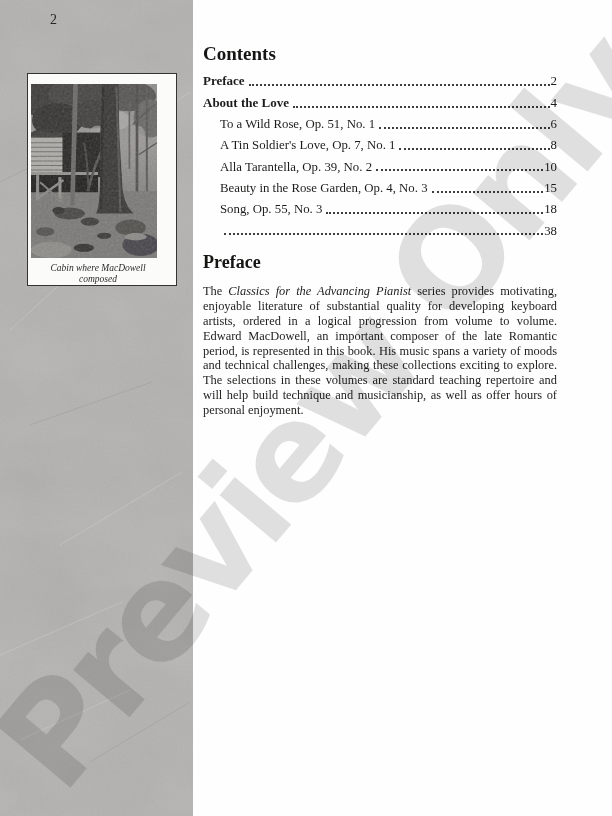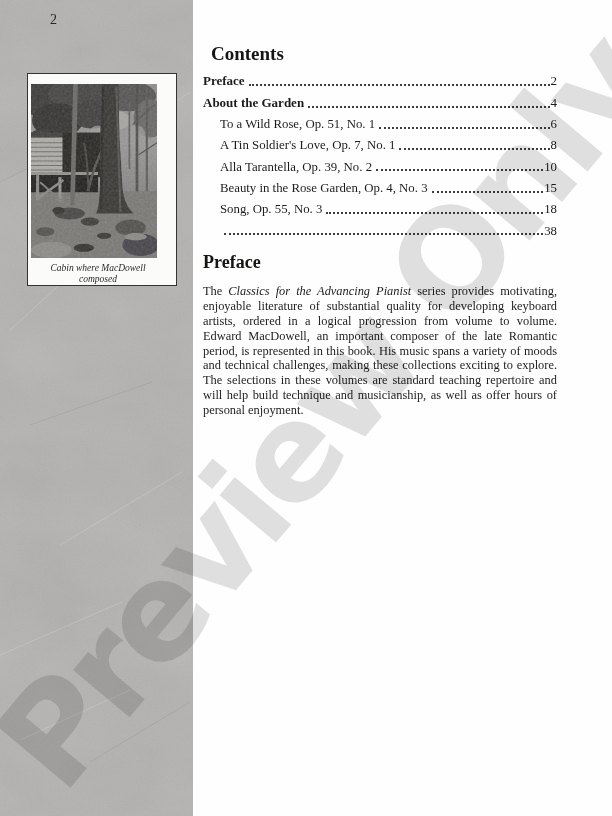--- a/index.html
+++ b/index.html
@@ -22,21 +22,21 @@
     background:#fbfbfa;border:1px solid #35332f;box-sizing:border-box;
     padding:10px 11px 0 3px;
   }
   .cabin-photo{display:block;width:126px;height:174px;}
   .photo-caption{
     margin-top:5px;text-align:center;font-style:italic;
     font-size:9.5px;line-height:1.2;color:#2c2b2a;
   }
   
   .content{position:absolute;left:203px;top:0;width:354px;}
-  .contents-title{margin:44px 0 0 8px;font-size:19px;line-height:19px;font-weight:700;color:#151514;}
+  .contents-title{margin:44px 0 0 0;font-size:19px;line-height:19px;font-weight:700;color:#151514;}
   .toc{margin-top:8px;}
   .toc-row{display:flex;align-items:flex-end;height:21.3px;font-size:13px;color:#1c1c1b;}
   .toc-row.sub{padding-left:17px;font-size:12.8px;}
   .toc-row.main .toc-label{font-weight:700;}
   .toc-label{white-space:nowrap;padding-bottom:3px;line-height:1.15;}
   .toc-dots{flex:1;border-bottom:2px dotted #3e3d3b;margin:0 1px 6px 4px;}
   .toc-page{white-space:nowrap;padding-bottom:3px;line-height:1.15;}
   .preface-title{margin:12px 0 0 0;font-size:18px;line-height:18px;font-weight:700;color:#151514;}
   .preface-text{
     margin:13px 0 0 0;font-size:12.4px;line-height:14.8px;
@@ -174,21 +174,21 @@
   <div class="content">
     <h1 class="contents-title">Contents</h1>
 
     <div class="toc">
       <div class="toc-row main">
         <span class="toc-label">Preface</span>
           <span class="toc-dots"></span>
           <span class="toc-page">2</span>
       </div>
       <div class="toc-row main">
-        <span class="toc-label">About the Garden</span>
+        <span class="toc-label">About the Love</span>
           <span class="toc-dots"></span>
           <span class="toc-page">4</span>
       </div>
       <div class="toc-row sub">
         <span class="toc-label">To a Wild Rose, Op. 51, No. 1</span>
           <span class="toc-dots"></span>
           <span class="toc-page">6</span>
       </div>
       <div class="toc-row sub">
         <span class="toc-label">A Tin Soldier's Love, Op. 7, No. 1</span>

